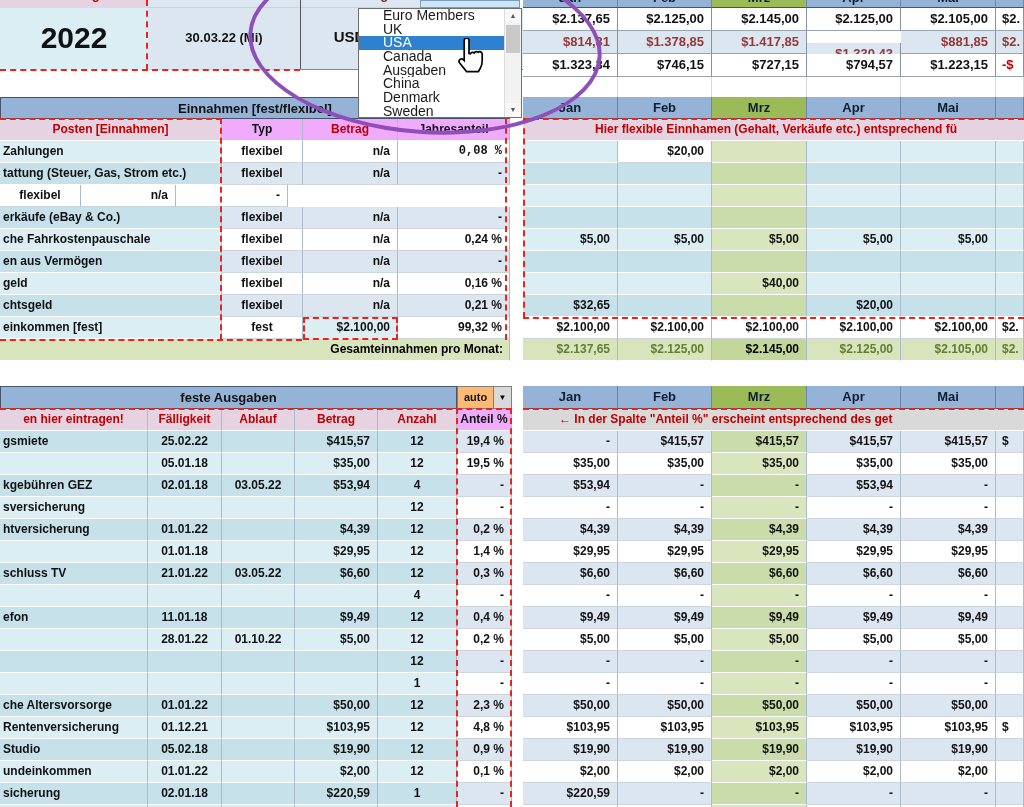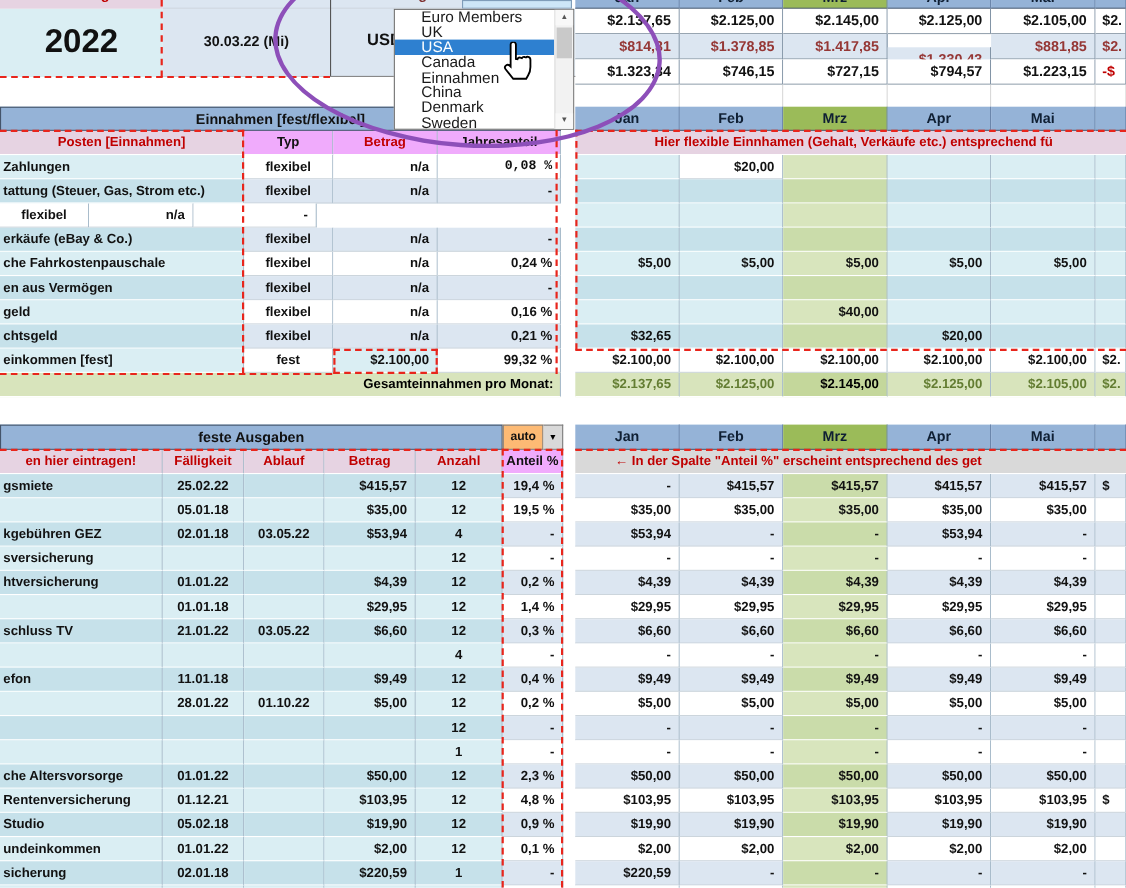--- a/index.html
+++ b/index.html
@@ -654,21 +654,21 @@
 <div class="dh" style="left:523px;top:408px;width:501px"></div>
 <div class="dv" style="left:456px;top:408px;height:399px"></div>
 <div class="dv" style="left:510px;top:408px;height:399px"></div>
 
 <div id="dropdown" class="abs">
   <div class="dd-list" id="dd-list">
       <div class="dd-item">Euro Members</div>
       <div class="dd-item">UK</div>
       <div class="dd-item sel">USA</div>
       <div class="dd-item">Canada</div>
-      <div class="dd-item">Einnahmen</div>
+      <div class="dd-item">Ausgaben</div>
       <div class="dd-item">China</div>
       <div class="dd-item">Denmark</div>
       <div class="dd-item">Sweden</div>
     </div>
   <div class="dd-sb">
     <div class="dd-arrow" style="top:0">▲</div>
     <div class="dd-thumb"></div>
     <div class="dd-arrow" style="bottom:0">▼</div>
   </div>
 </div>

